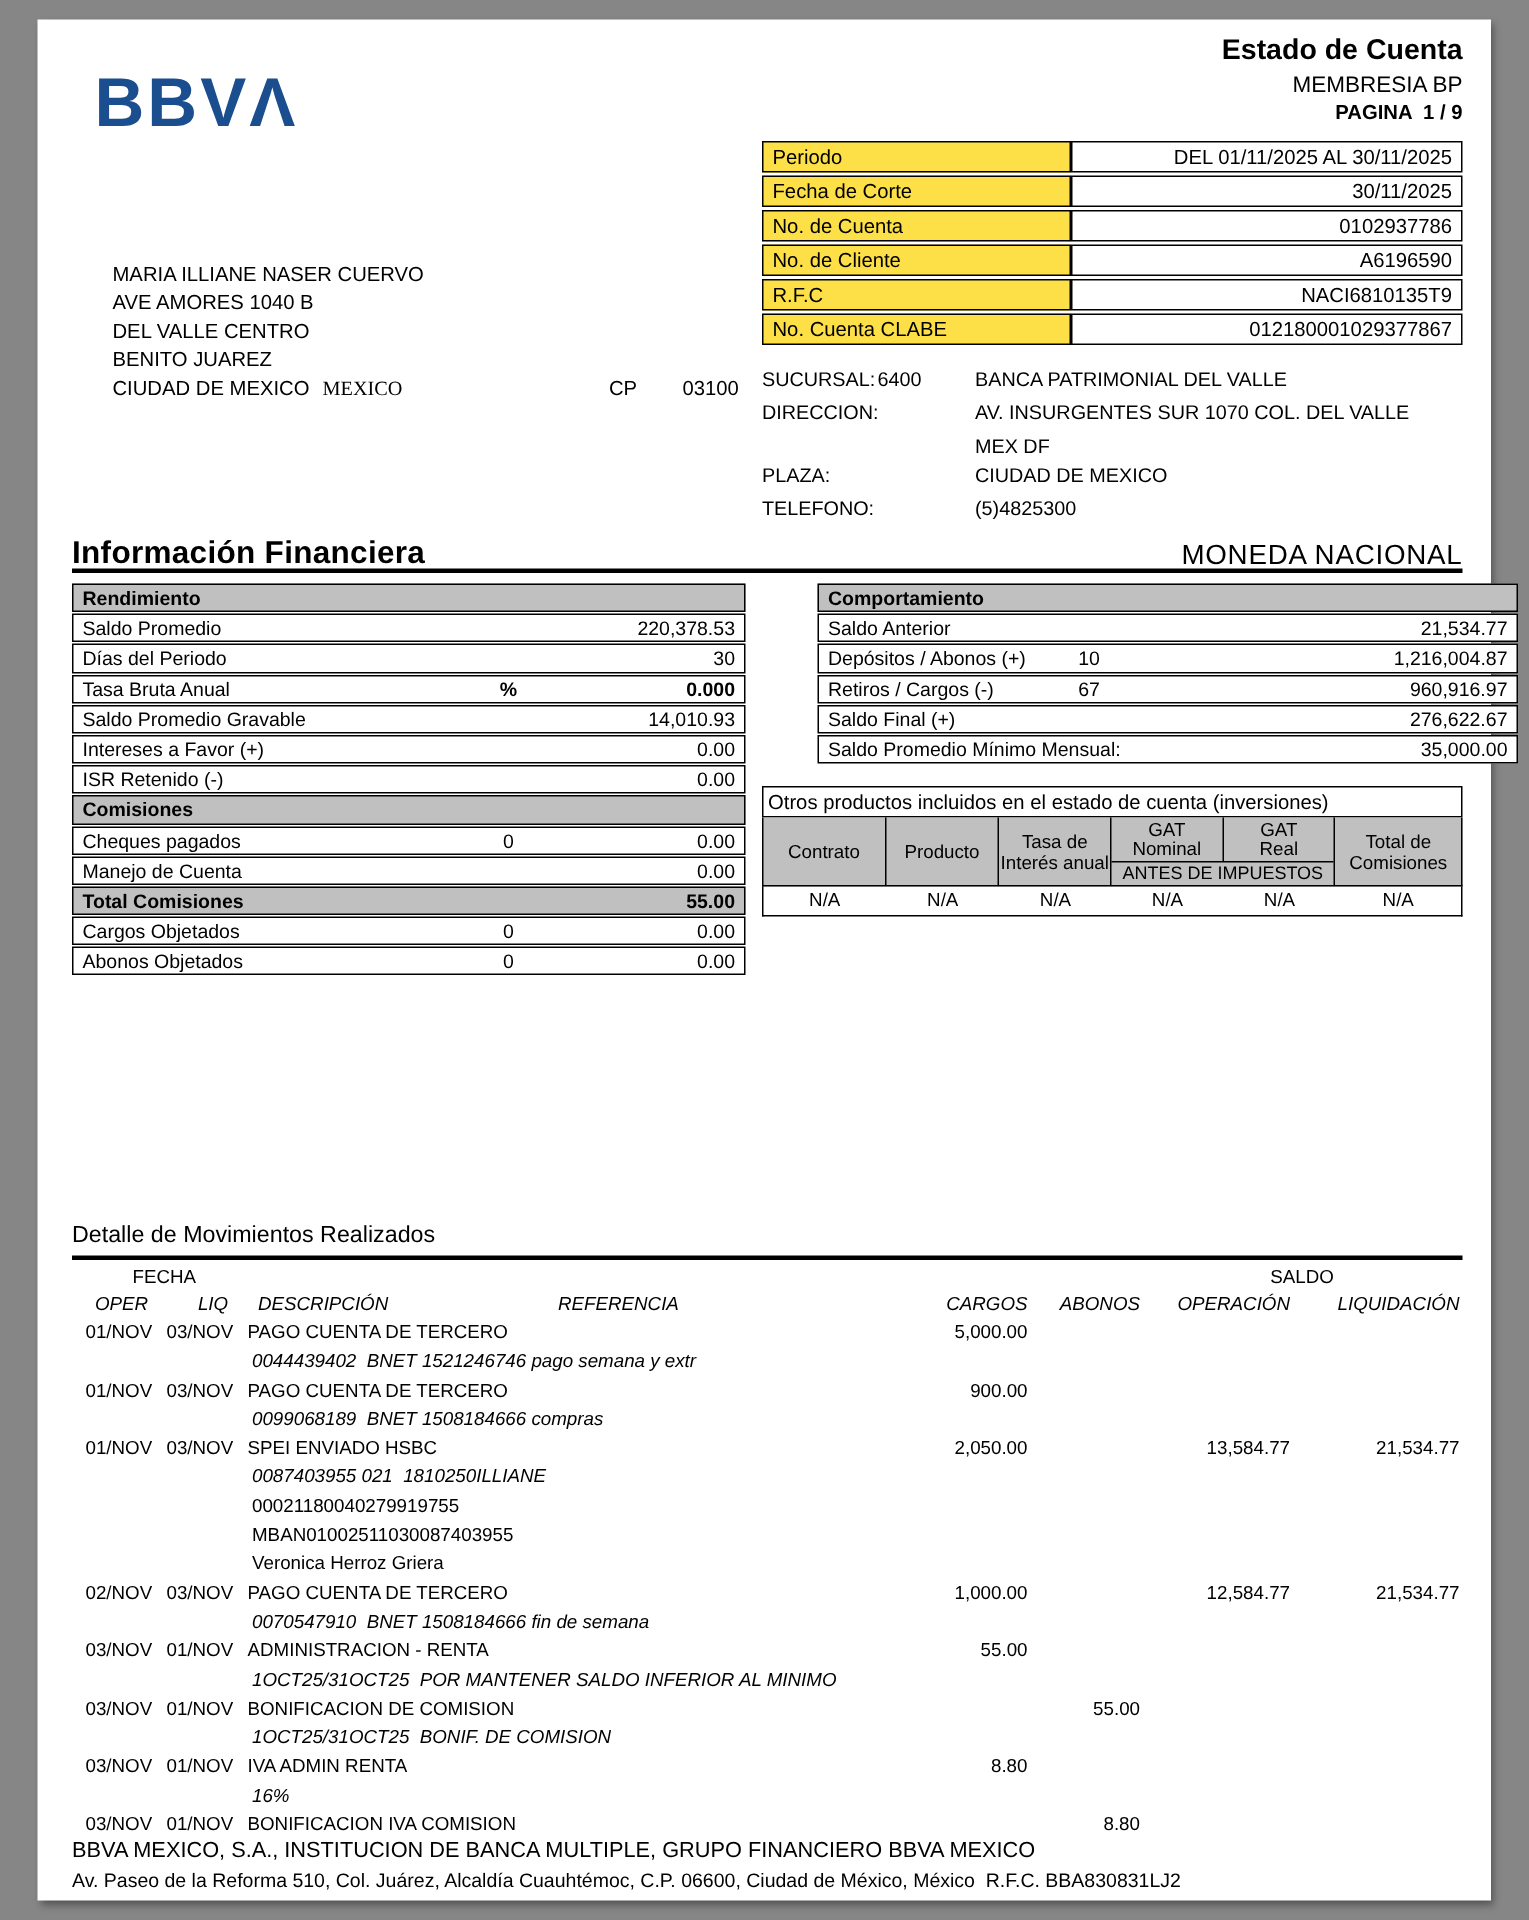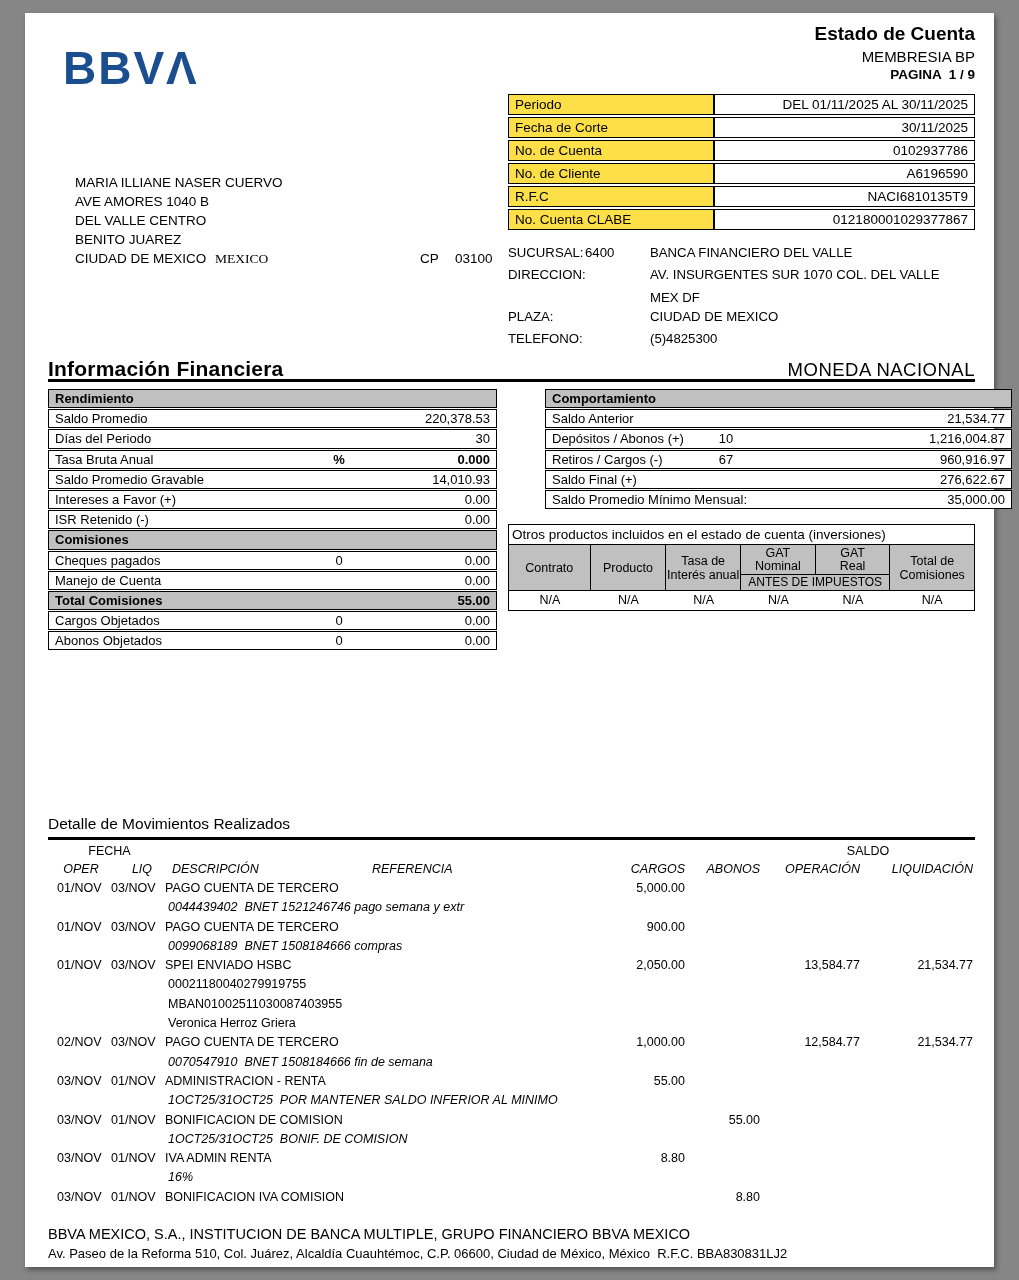--- a/index.html
+++ b/index.html
@@ -20,21 +20,21 @@
   
   .doc-head{position:absolute;right:19px;top:10px;text-align:right;line-height:1.15;}
   .dh-title{font-size:19px;font-weight:bold;}
   .dh-product{font-size:15px;margin-top:3px;}
   .dh-page{font-size:13.5px;font-weight:bold;margin-top:2px;white-space:pre;}
 
   
   .recipient{position:absolute;left:50px;top:160px;font-size:13.5px;line-height:19px;}
   .city-line{position:relative;height:19px;}
   .city-line .country{position:absolute;left:140px;font-family:Liberation Serif, serif;}
-  .city-line .cp-l{position:absolute;left:345px;text-align:right;}
+  .city-line .cp-l{position:absolute;left:331px;text-align:right;}
   .city-line .cp-v{position:absolute;left:380px;}
 
   
   .acct{position:absolute;left:483px;top:79px;width:467px;border-collapse:separate;
         border-spacing:0 2px;font-size:13.5px;}
   .acct td{border:1px solid #000;height:19px;padding:0 6px;}
   .acct td.lbl{background:#fde047;width:192px;}
   .acct td.val{text-align:right;}
 
   
@@ -159,21 +159,21 @@
       <td class="lbl">No. Cuenta CLABE</td>
       <td class="val">012180001029377867</td>
     </tr>
   </tbody>
     </table>
 
   <div class="branch">
     <div class="brow" style="top:0">
       <span class="bl">SUCURSAL:</span>
       <span class="bc">6400</span>
-      <span class="bv">BANCA FINANCIERO DEL VALLE</span>
+      <span class="bv">BANCA PATRIMONIAL DEL VALLE</span>
     </div>
     <div class="brow" style="top:22px">
       <span class="bl">DIRECCION:</span>
       <span class="bv">AV. INSURGENTES SUR 1070 COL. DEL VALLE</span>
     </div>
     <div class="brow" style="top:45px">
       <span class="bv">MEX DF</span>
     </div>
     <div class="brow" style="top:64px">
       <span class="bl">PLAZA:</span>
@@ -368,20 +368,21 @@
 
     <div class="mline">
       <span class="c-o">01/NOV</span>
       <span class="c-l">03/NOV</span>
       <span class="c-d">SPEI ENVIADO HSBC</span>
       <span class="n n-c">2,050.00</span>
       <span class="n n-a"></span>
       <span class="n n-o">13,584.77</span>
       <span class="n n-q">21,534.77</span>
     </div>
+    <div class="dline it">0087403955 021  1810250ILLIANE</div>
     <div class="dline">00021180040279919755</div>
     <div class="dline">MBAN01002511030087403955</div>
     <div class="dline">Veronica Herroz Griera</div>
 
     <div class="mline">
       <span class="c-o">02/NOV</span>
       <span class="c-l">03/NOV</span>
       <span class="c-d">PAGO CUENTA DE TERCERO</span>
       <span class="n n-c">1,000.00</span>
       <span class="n n-a"></span>

